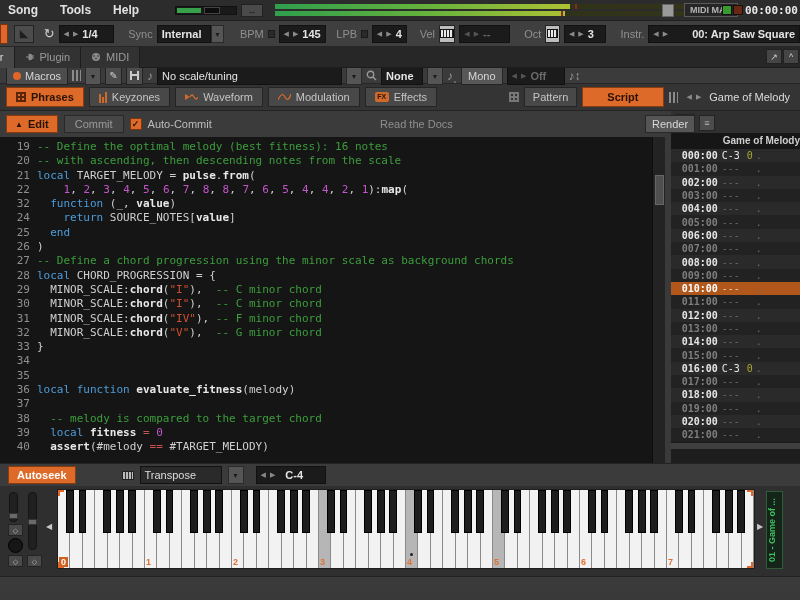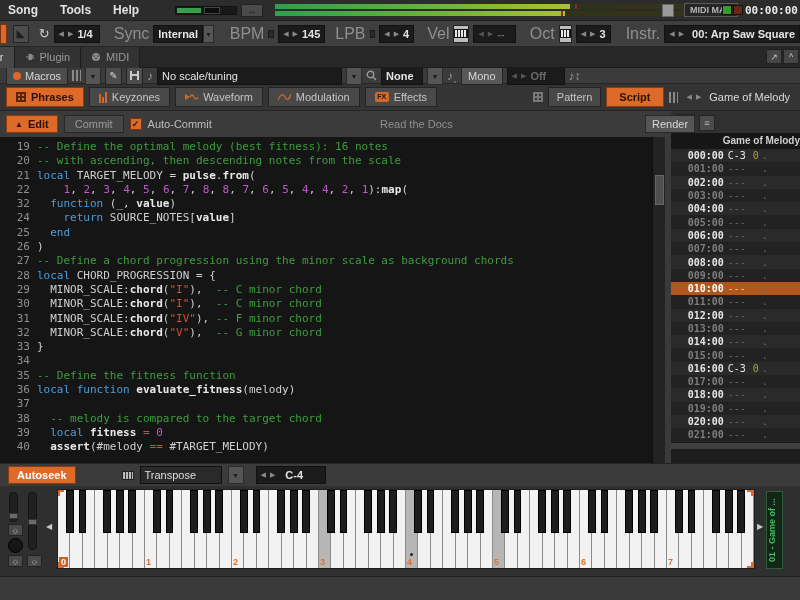--- a/index.html
+++ b/index.html
@@ -20,21 +20,21 @@
   .meter-peak { position:absolute; top:0; bottom:0; width:2px; background:#8e2a1c; }
   #meter-handle { position:absolute; left:662px; top:4px; width:12px; height:13px; background:#9a9a9a; border:1px solid #666; }
   #midimap-btn { position:absolute; left:684px; top:3px; height:14px; padding:0 5px; background:#262626; border:1px solid #5a5a5a; color:#b4b4b4; font-size:9px; font-weight:bold; line-height:12px; }
   .ind-box { position:absolute; top:5px; width:10px; height:10px; border:1px solid #111; }
   #time-display { position:absolute; left:745px; top:4px; font-weight:bold; font-size:11px; color:#e8e8e8; white-space:nowrap; font-family:"DejaVu Sans Mono",monospace; }
 
   
   #transport { height:26px; background:#3f3f3f; border-bottom:1px solid #262626; padding-right:0; }
   .sliver { width:10px; height:20px; background:#e0662a; border:1px solid #7a3410; margin-left:0; }
   .tbtn { height:18px; background:#4c4c4c; border:1px solid #232323; display:flex; align-items:center; justify-content:center; color:#1e1e1e; }
-  .lab { color:#8f8f8f; font-size:16px; }
+  .lab { color:#8f8f8f; font-size:11px; }
   .field { background:#1b1b1b; border:1px solid #111; height:18px; display:flex; align-items:center; padding:0 4px; gap:3px; }
   .spin { color:#8a8a8a; font-size:7px; letter-spacing:1px; cursor:pointer; }
   .fval { color:#e4e4e4; font-size:11px; font-weight:bold; white-space:nowrap; }
   .fval.dim { color:#6a6a6a; }
   .ddbtn { width:16px; height:18px; background:#555; border:1px solid #2a2a2a; color:#1c1c1c; font-size:7px; text-align:center; line-height:17px; }
   .mini-box { width:8px; height:8px; background:#2a2a2a; border:1px solid #1a1a1a; }
   .kbicon { width:14px; height:9px; background:repeating-linear-gradient(to right,#e8e8e8 0 2px,#222 2px 3px); border:1px solid #111; }
 
   
   #tabrow { height:21px; background:#272727; border-bottom:1px solid #1c1c1c; position:relative; }
@@ -77,21 +77,21 @@
   .str { color:#cf4f2e; } .fn { color:#e8e8e8; font-weight:bold; } .pl { color:#cfcfcf; } .op { color:#c75050; }
   #code-scroll { position:absolute; right:0; top:0; bottom:0; width:13px; background:#232323; border-left:1px solid #0e0e0e; }
   #code-thumb { position:absolute; left:2px; top:38px; width:9px; height:30px; background:#4f4f4f; border:1px solid #666; }
 
   
   #divider { width:6px; background:#3a3a3a; }
   #right-pane { flex:1; background:#303030; display:flex; flex-direction:column; }
   #copy-btn { width:20px; height:16px; margin:3px 0 3px 4px; background:#4c4c4c; border:1px solid #242424; display:flex; align-items:center; justify-content:center; }
   #plist { flex:1; background:#1d1d1d; overflow:hidden; font-family:"DejaVu Sans Mono",monospace; font-size:10px; }
   #plist-header { height:16px; background:#161616; color:#cfcfcf; font-weight:bold; line-height:16px; padding-left:52px; white-space:nowrap; overflow:hidden; font-family:"Liberation Sans",sans-serif; font-size:10px; }
-  .prow { height:13.3px; display:flex; align-items:center; padding-left:17px; white-space:nowrap; background:#222; }
+  .prow { height:13.3px; display:flex; align-items:center; padding-left:11px; white-space:nowrap; background:#222; }
   .prow.even { background:#2a2a2a; }
   .prow .t { width:40px; color:#7e7e7e; font-weight:bold; }
   .prow.even .t { color:#e6e6e6; }
   .prow .n { width:25px; color:#666; }
   .prow .n.noteval { color:#e6e6e6; }
   .prow .v { width:9px; color:#a8a832; }
   .prow .dot { color:#6a6a6a; }
   .prow.sel { background:#b2571b; }
   .prow.sel .t { color:#fff; } .prow.sel .n { color:#e8cdb4; }
   #plist-scroll { height:7px; background:#3f3f3f; border-top:1px solid #1a1a1a; }
@@ -191,21 +191,21 @@
     </div>
   <div class="field" style="width:50px;margin-left:4px">
     <span class="spin">◀</span>
       <span class="spin">▶</span>
     <span class="fval">3</span>
   </div>
   <span class="lab" style="margin-left:15px">Instr.</span>
   <div class="field" style="flex:1;margin-left:4px">
     <span class="spin">◀</span>
       <span class="spin">▶</span>
-    <span class="fval" style="margin-left:4px">00: Arp Saw Square</span>
+    <span class="fval" style="margin-left:20px">00: Arp Saw Square</span>
   </div>
 </div>
 
 <div id="tabrow" class="row">
   <div class="utab active">
       <span>mpler</span>
     </div>
   <div class="utab">
     <svg width="10" height="10" viewBox="0 0 10 10">
         <path d="M1 5h3M4 2v6l3-1V3L4 2zM7 4h2M7 6h2" stroke="#8a8a8a" fill="#8a8a8a" stroke-width="1"></path>
@@ -295,21 +295,21 @@
   </div>
   <div class="ptab">
     <i class="fxicon">FX</i>
     <span>Effects</span>
   </div>
   <div style="flex:1"></div>
   <span class="gridicon" style="background:repeating-linear-gradient(#777 0 2px,transparent 2px 4px),repeating-linear-gradient(90deg,#777 0 2px,transparent 2px 4px)"></span>
   <div class="ptab" style="padding:0 8px">
       <span>Pattern</span>
     </div>
-  <div class="ptab active" style="padding:0 12px">
+  <div class="ptab active" style="padding:0 24px">
       <span>Script</span>
     </div>
   <span class="barsicon"></span>
   <div class="field" style="border:none;background:transparent">
     <span class="spin">◀</span>
       <span class="spin">▶</span>
     <span class="fval" style="font-weight:normal;color:#dcdcdc;margin-left:4px">Game of Melody</span>
   </div>
 </div>
 
@@ -342,21 +342,21 @@
           <div class="cl"><span class="ln">25</span><span class="pl">  </span><span class="kw">end</span></div>
           <div class="cl"><span class="ln">26</span><span class="pl">)</span></div>
           <div class="cl"><span class="ln">27</span><span class="cm">-- Define a chord progression using the minor scale as background chords</span></div>
           <div class="cl"><span class="ln">28</span><span class="kw">local</span><span class="pl"> CHORD_PROGRESSION = {</span></div>
           <div class="cl"><span class="ln">29</span><span class="pl">  MINOR_SCALE:</span><span class="fn">chord</span><span class="pl">(</span><span class="str">"I"</span><span class="pl">),  </span><span class="cm">-- C minor chord</span></div>
           <div class="cl"><span class="ln">30</span><span class="pl">  MINOR_SCALE:</span><span class="fn">chord</span><span class="pl">(</span><span class="str">"I"</span><span class="pl">),  </span><span class="cm">-- C minor chord</span></div>
           <div class="cl"><span class="ln">31</span><span class="pl">  MINOR_SCALE:</span><span class="fn">chord</span><span class="pl">(</span><span class="str">"IV"</span><span class="pl">), </span><span class="cm">-- F minor chord</span></div>
           <div class="cl"><span class="ln">32</span><span class="pl">  MINOR_SCALE:</span><span class="fn">chord</span><span class="pl">(</span><span class="str">"V"</span><span class="pl">),  </span><span class="cm">-- G minor chord</span></div>
           <div class="cl"><span class="ln">33</span><span class="pl">}</span></div>
           <div class="cl"><span class="ln">34</span></div>
-          <div class="cl"><span class="ln">35</span><span class="cm">-- Define the fitness function</span></div>
+          <div class="cl"><span class="ln">35</span></div>
           <div class="cl"><span class="ln">36</span><span class="kw">local</span><span class="pl"> </span><span class="kw">function</span><span class="pl"> </span><span class="fn">evaluate_fitness</span><span class="pl">(melody)</span></div>
           <div class="cl"><span class="ln">37</span><span class="pl">  </span></div>
           <div class="cl"><span class="ln">38</span><span class="pl">  </span><span class="cm">-- melody is compared to the target chord</span></div>
           <div class="cl"><span class="ln">39</span><span class="pl">  </span><span class="kw">local</span><span class="pl"> </span><span class="fn">fitness</span><span class="pl"> </span><span class="op">=</span><span class="pl"> </span><span class="num">0</span></div>
           <div class="cl"><span class="ln">40</span><span class="pl">  </span><span class="fn">assert</span><span class="pl">(#melody </span><span class="op">==</span><span class="pl"> #TARGET_MELODY)</span></div>
         </div>
       <div id="code-scroll">
         <div id="code-thumb"></div>
       </div>
     </div>

